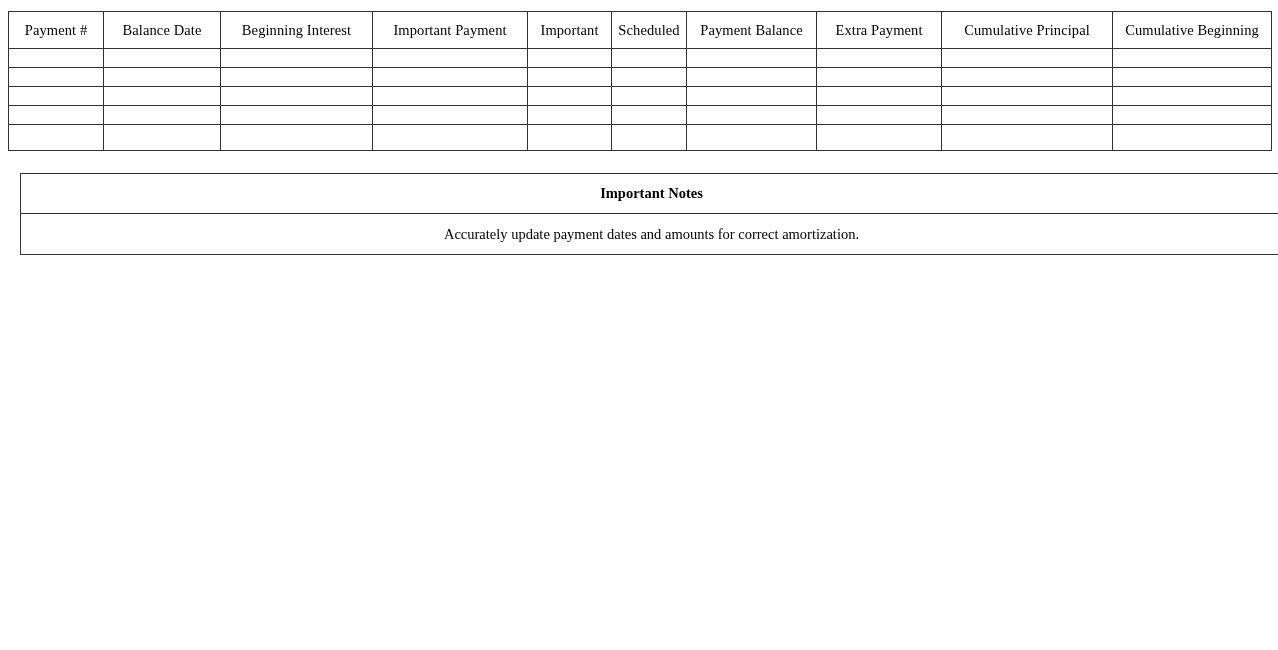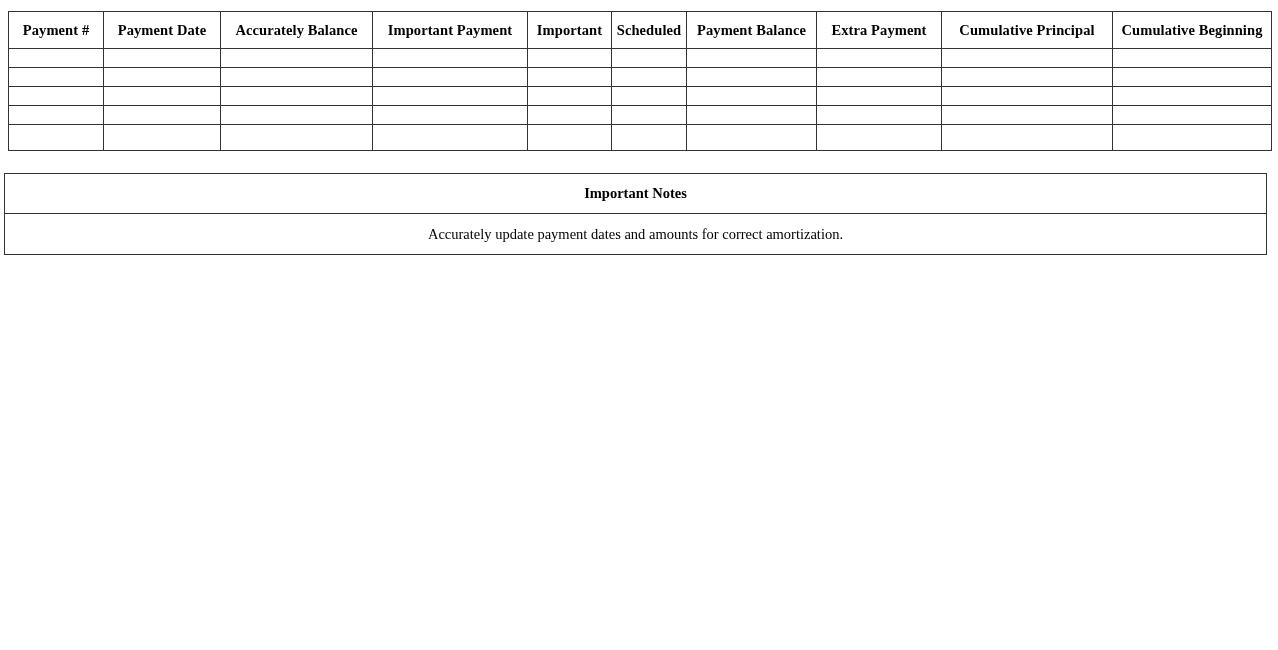--- a/index.html
+++ b/index.html
@@ -30,21 +30,21 @@
     width: 1263px;
     background: #ffffff;
   }
   table.grid th,
   table.grid td {
     border: 1px solid #333333;
     padding: 0;
     background: #ffffff;
   }
   table.grid thead th {
-    font-weight: bold;
+    font-weight: normal;
     font-size: 14.5px;
     text-align: center;
     height: 36px;
     line-height: 36px;
     white-space: nowrap;
     letter-spacing: .1px;
   }
   table.grid tbody td {
     height: 18px;
   }
@@ -60,21 +60,21 @@
   .c-prin    { width: 84px; }
   .c-int     { width: 75px; }
   .c-endbal  { width: 130px; }
   .c-extra   { width: 125px; }
   .c-cumprin { width: 171px; }
   .c-cumint  { width: 159px; }
 
   
   .notes-wrap {
     position: absolute;
-    left: 4px;
+    left: 20px;
     top: 173px;
     width: 1162px;
   }
   table.notes {
     border-collapse: collapse;
     table-layout: fixed;
     width: 1263px;
     background: #ffffff;
   }
   table.notes td {
@@ -104,22 +104,22 @@
         <col class="c-prin">
       <col class="c-int">
         <col class="c-endbal">
         <col class="c-extra">
         <col class="c-cumprin">
         <col class="c-cumint">
     </colgroup>
     <thead>
       <tr>
         <th>Payment #</th>
-        <th>Payment Date</th>
-        <th>Accurately Balance</th>
+        <th>Balance Date</th>
+        <th>Beginning Interest</th>
         <th>Important Payment</th>
         <th>Important</th>
         <th>Scheduled</th>
         <th>Payment Balance</th>
         <th>Extra Payment</th>
         <th>Cumulative Principal</th>
         <th>Cumulative Beginning</th>
       </tr>
     </thead>
     <tbody>

